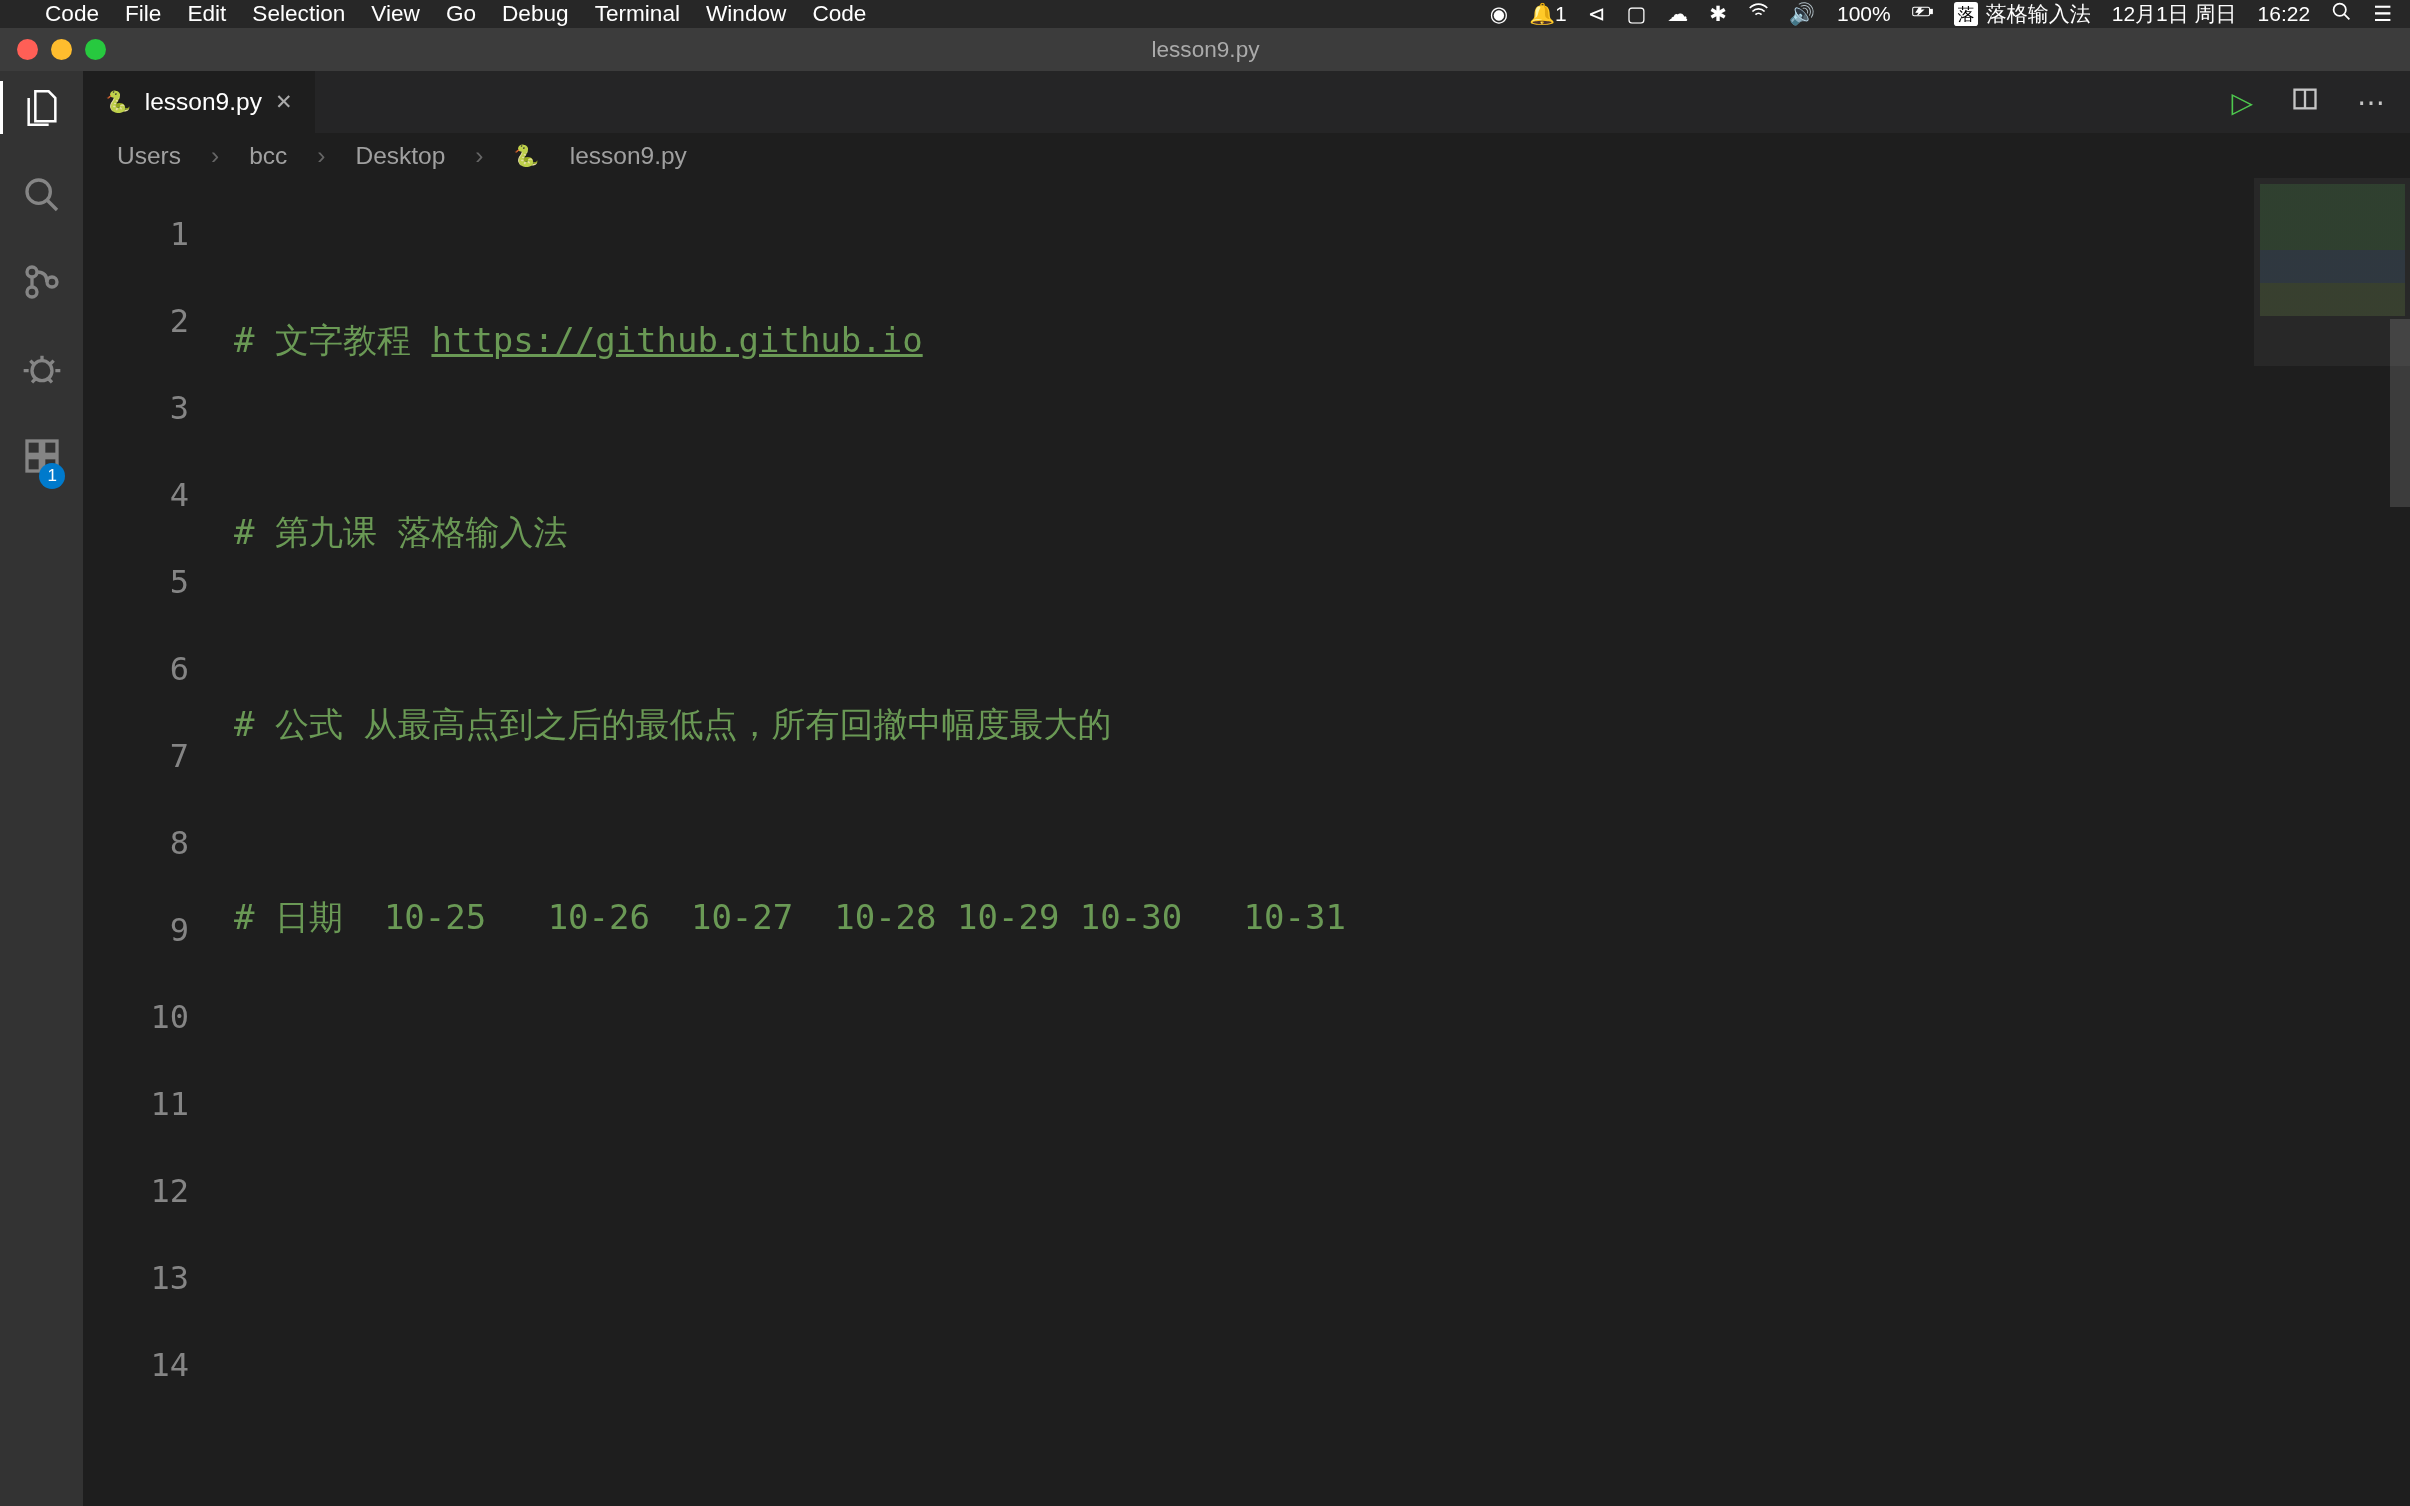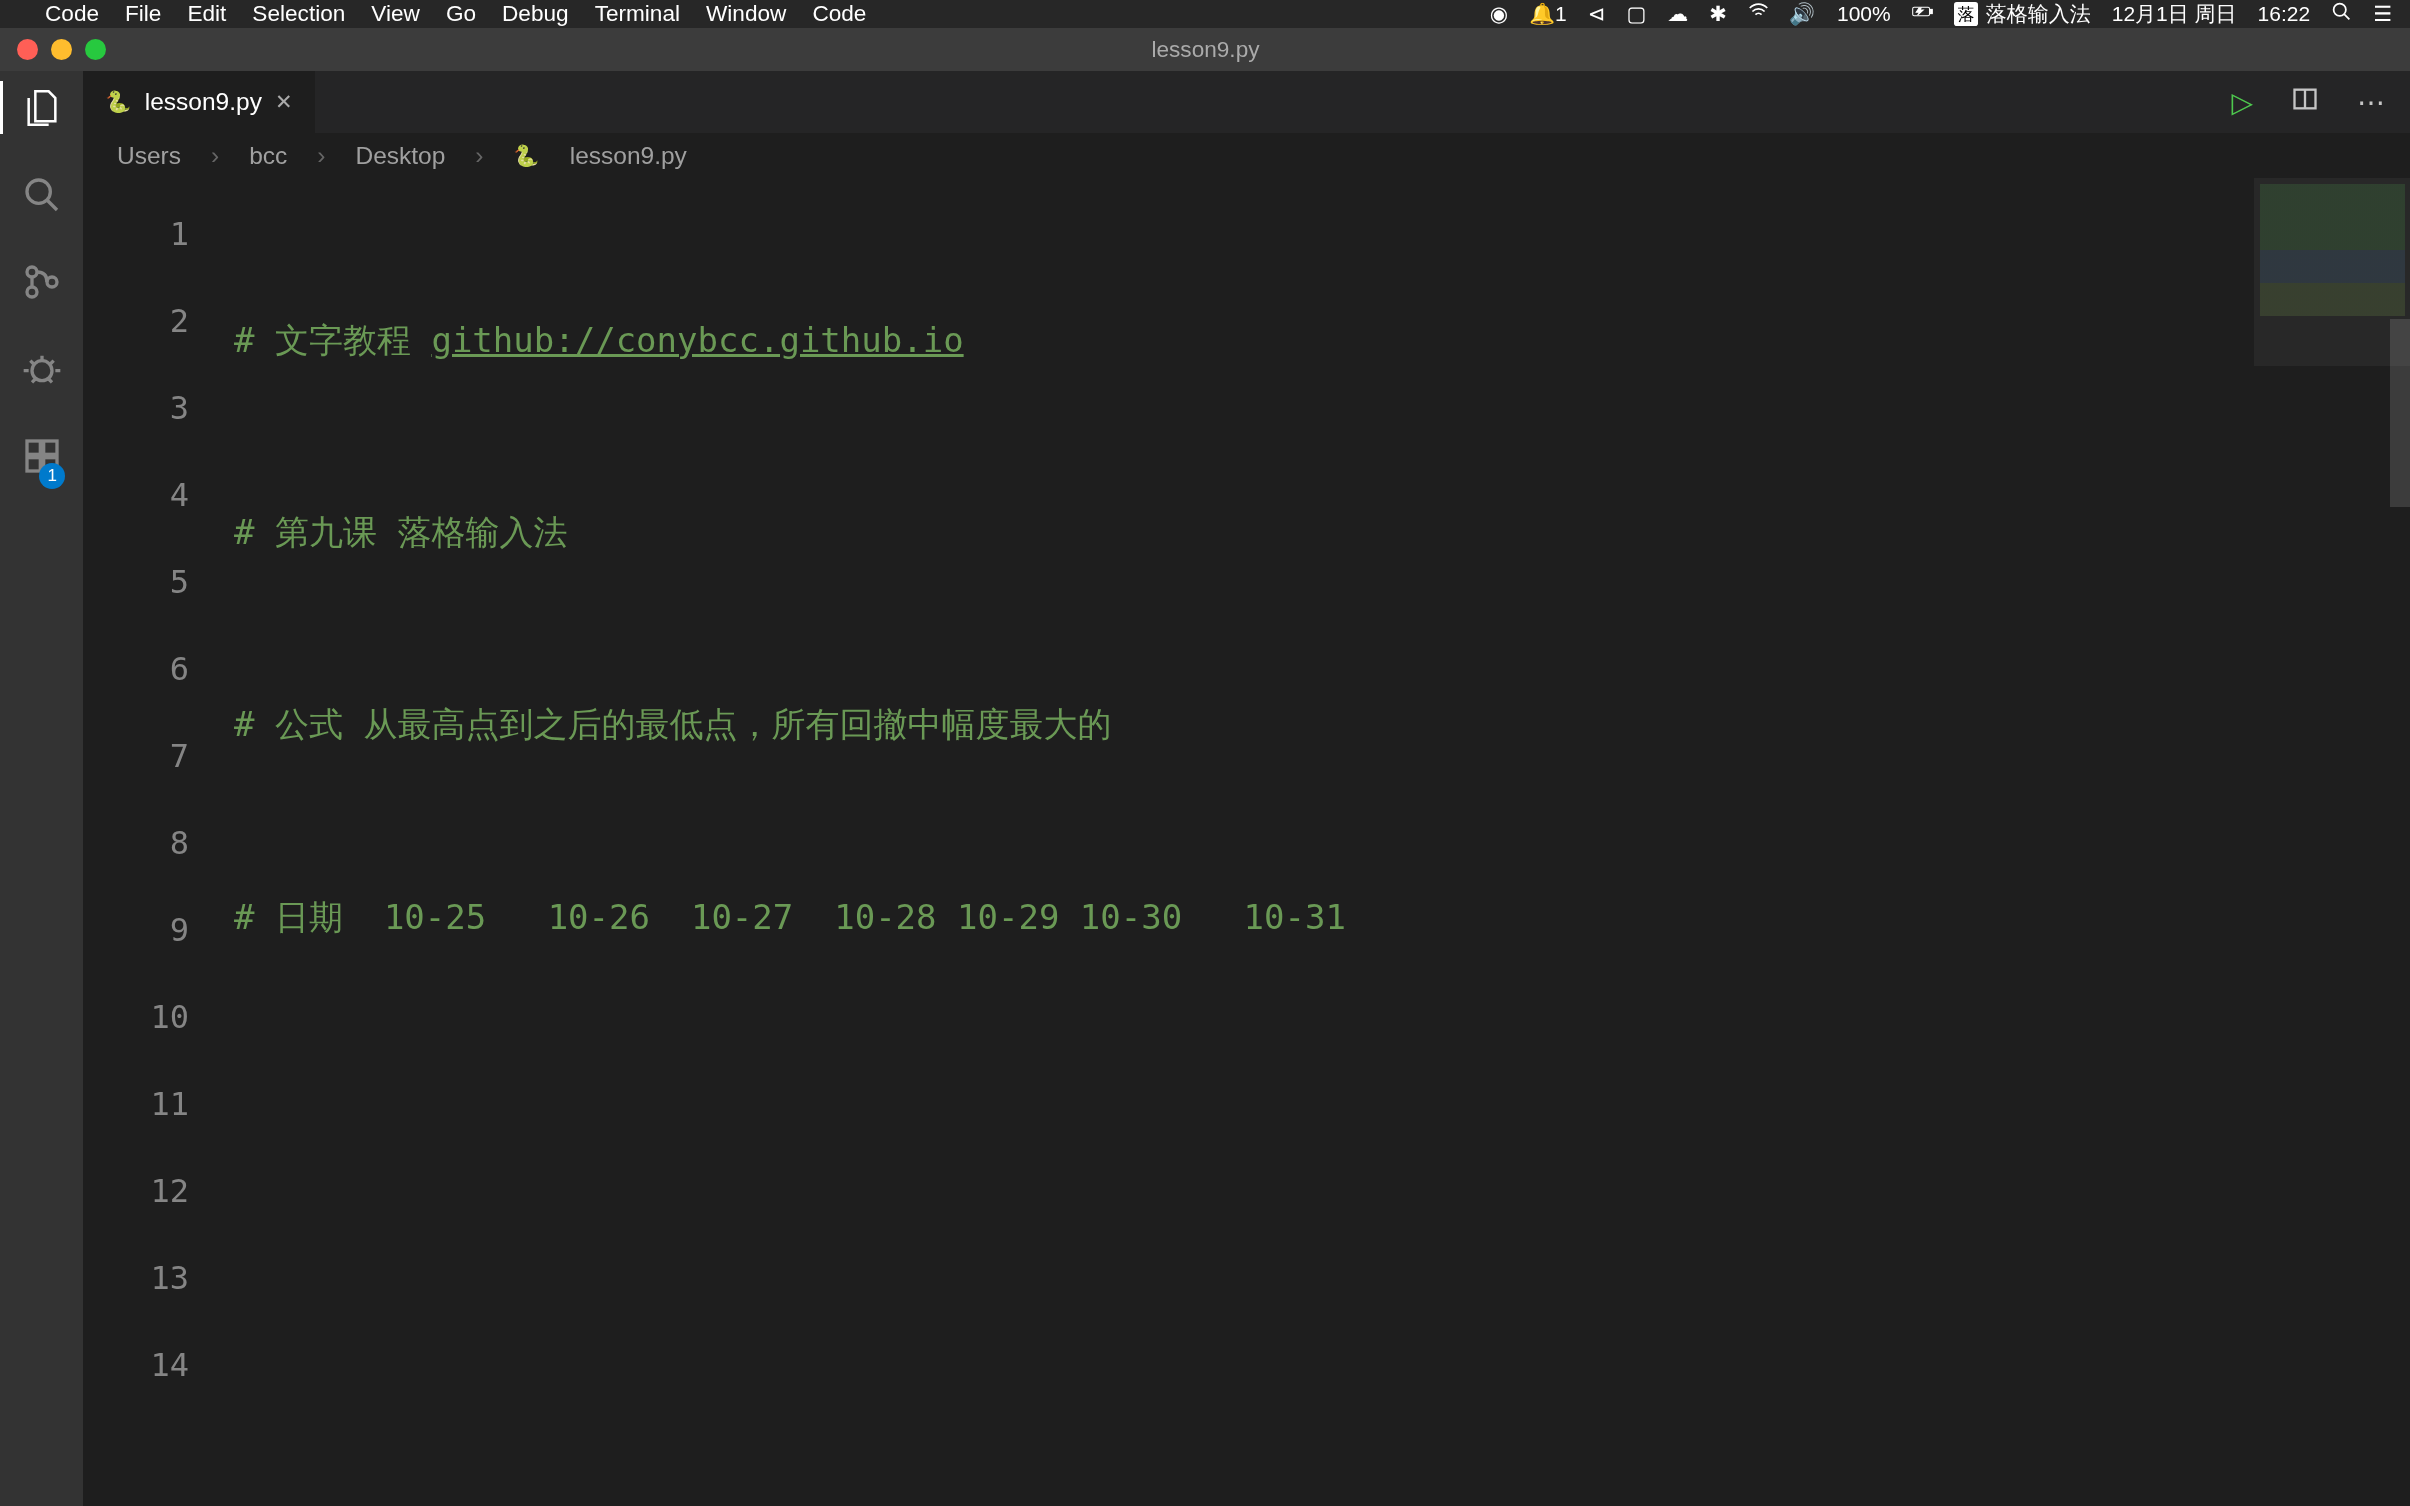--- a/index.html
+++ b/index.html
@@ -361,21 +361,21 @@
               <div class="ln">7</div>
               <div class="ln">8</div>
             <div class="ln">9</div>
               <div class="ln">10</div>
               <div class="ln">11</div>
               <div class="ln">12</div>
             <div class="ln">13</div>
               <div class="ln">14</div>
           </div>
           <div class="code">
-            <div class="line"><span class="tok-comment"><span># 文字教程 </span><span class="tok-url">github://conybcc.github.io</span></span></div>
+            <div class="line"><span class="tok-comment"><span># 文字教程 </span><span class="tok-url">https://github.github.io</span></span></div>
             <div class="line"><span class="tok-comment"># 第九课 落格输入法</span></div>
             <div class="line"><span class="tok-comment"># 公式 从最高点到之后的最低点，所有回撤中幅度最大的</span></div>
             <div class="line"><span class="tok-comment"># 日期  10-25   10-26  10-27  10-28 10-29 10-30   10-31</span></div>
             <div class="line"></div>
             
             
             
             
             
             

